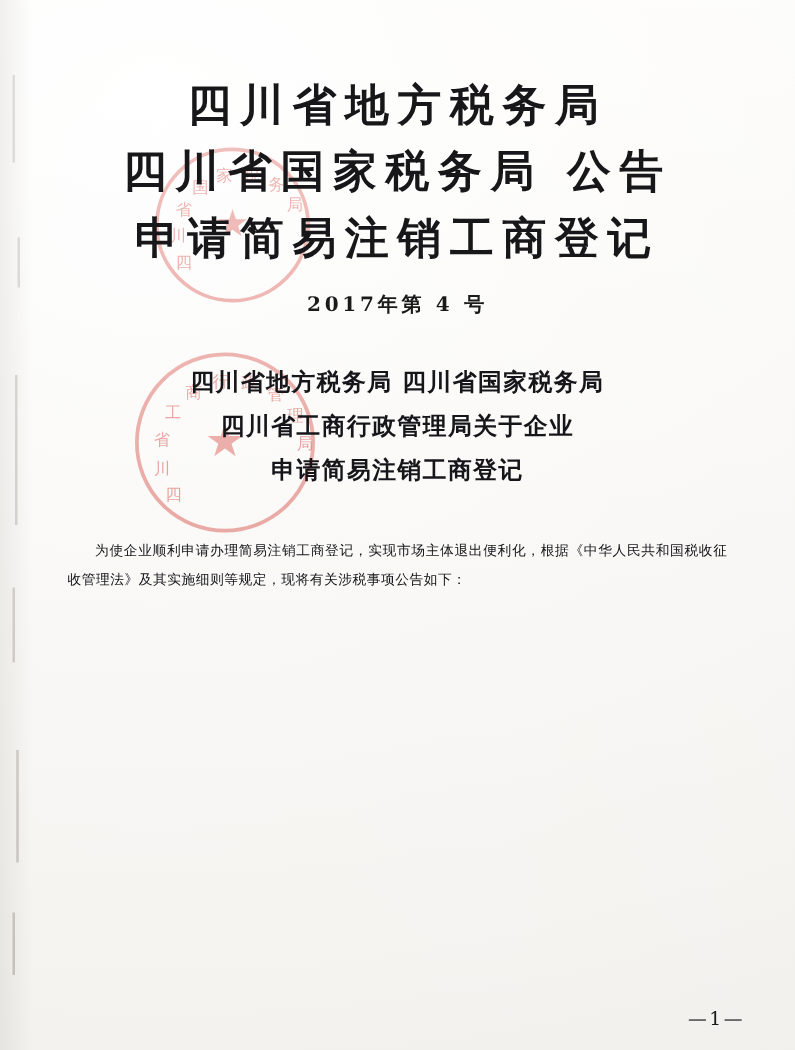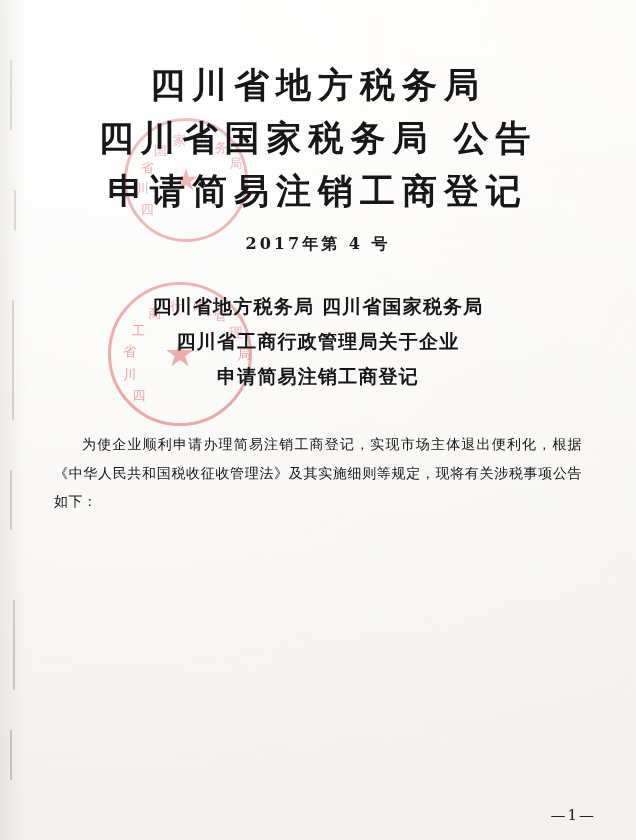--- a/index.html
+++ b/index.html
@@ -139,21 +139,21 @@
     font-size: 19px;
     letter-spacing: 1.2px;
     line-height: 1.85;
     color: #15151a;
   }
 
   .body-text {
     position: relative;
     z-index: 3;
     margin: 36px 54px 0 54px;
-    font-size: 14px;
+    font-size: 11px;
     line-height: 2.05;
     letter-spacing: 0.4px;
     text-align: justify;
     color: #15151a;
   }
   .body-text p {
     margin: 0 0 2px 0;
     text-indent: 2em;
   }
 

